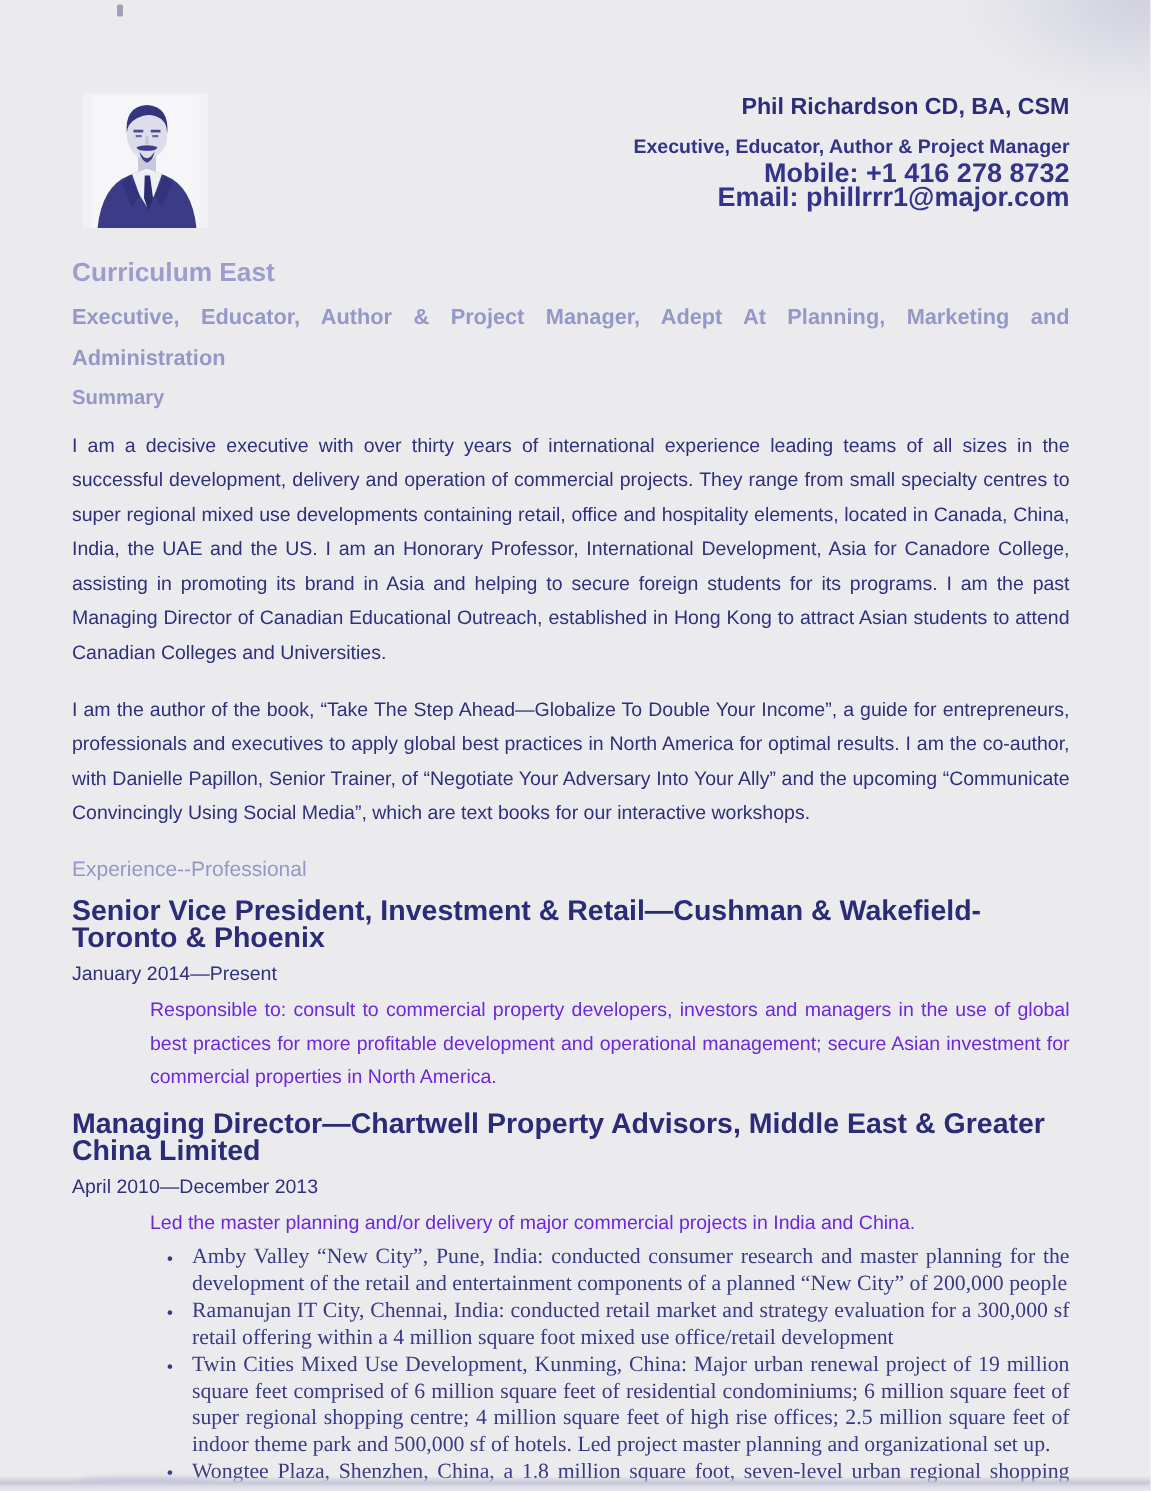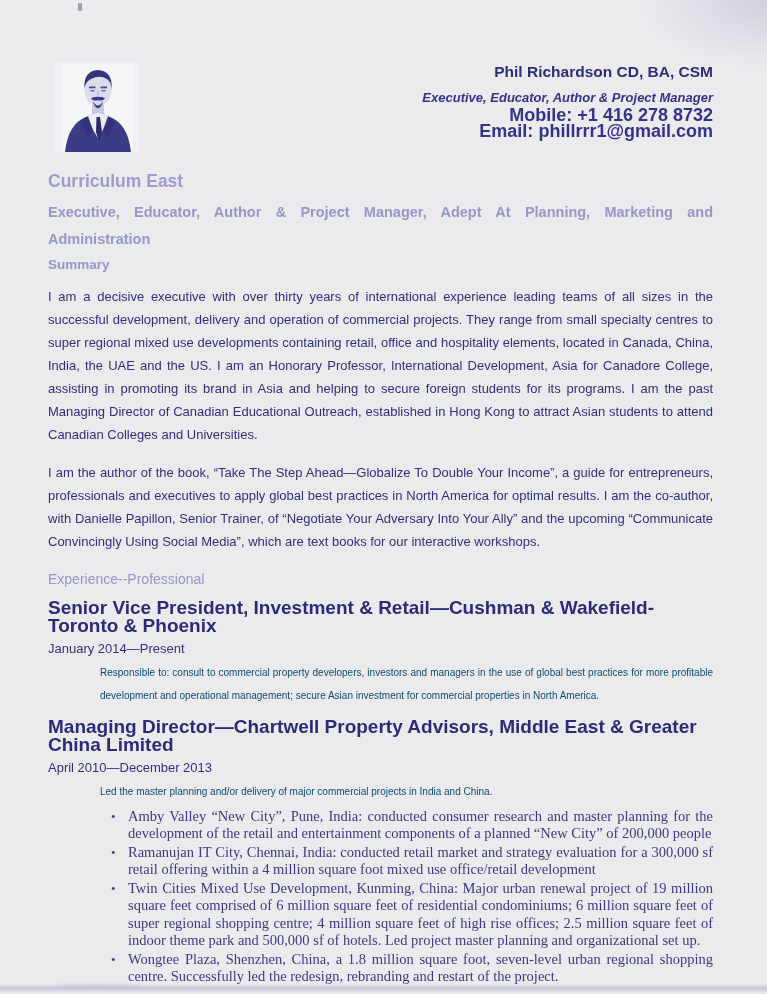--- a/index.html
+++ b/index.html
@@ -33,41 +33,41 @@
     position: absolute; left: 52px; bottom: 4px; width: 90px; height: 5px;
     background: #b9b9cc; border-radius: 50%; filter: blur(2px); opacity: .8;
   }
 
   
   .header { display: flex; align-items: flex-start; padding-top: 62px; }
   .photo { width: 84px; height: 90px; margin-left: 7px; flex: 0 0 auto; }
   .photo svg { display: block; }
   .header-text { flex: 1; text-align: right; padding-top: 1px; }
   .name { font-size: 15.5px; font-weight: bold; color: #2c2c78; margin-bottom: 9px; }
-  .tagline { font-size: 13px; font-weight: bold; color: #33338a; margin-bottom: 2px; font-style: italic; }
+  .tagline { font-size: 13px; font-weight: bold; color: #33338a; margin-bottom: 2px; }
   .contact-line { font-size: 18px; font-weight: bold; color: #33338a; line-height: 16px; }
 
   
   .titles { margin-top: 19px; }
   .cv-title { font-size: 17.5px; font-weight: bold; color: #9c9dce; margin: 0 0 7px 0; }
   .cv-subtitle { font-size: 14.5px; font-weight: bold; color: #9597c7; line-height: 27px;
                  text-align: justify; margin: 0 0 4px 0; }
   .summary-heading { font-size: 13.5px; font-weight: bold; color: #9597c7; margin: 0 0 13px 0; }
 
   
   .para { font-size: 13px; line-height: 23px; text-align: justify; color: #2f2f7c;
           margin: 0 0 15px 0; }
 
   .exp-heading { font-size: 14px; font-weight: normal; color: #9597c7; margin: 18px 0 12px 0; }
 
   
   .job { margin-bottom: 11px; }
   .job-title { font-size: 19px; font-weight: bold; color: #2b2b78; margin: 0; line-height: 18px; }
   .job-dates { font-size: 13px; color: #30307d; line-height: 18px; margin-top: 5px; }
-  .job-desc { font-size: 10px; color: #0c4a6e; line-height: 22.5px; text-align: justify;
+  .job-desc { font-size: 13px; color: #6d28d9; line-height: 22.5px; text-align: justify;
               margin: 4px 0 0 52px; }
 
   ul.bullets { list-style: none; margin: 4px 0 0 0; padding: 0; }
   ul.bullets li { position: relative; text-align: justify; }
   ul.bullets li::before { content: "\2022"; position: absolute; }
 
   ul.bullets-serif { padding-left: 80px; }
   ul.bullets-serif li { font-family: "Liberation Serif", "DejaVu Serif", serif;
                         font-size: 14.5px; line-height: 17.5px; color: #3a3a84; margin-bottom: 1px; }
   ul.bullets-serif li::before { left: -17px; font-size: 13px; }
@@ -108,21 +108,21 @@
           <rect x="42" y="29" width="2" height="5" fill="#c2c2da"></rect>
 
           <path d="M36 36 Q43 33.5 50 36 Q49 39 43 38.5 Q37 39 36 36 Z" fill="#3e3e88"></path>
           <path d="M38 39 Q43 48 48 39 Q47 45 43 46.5 Q39 45 38 39 Z" fill="#3e3e88"></path>
         </svg>
       </div>
       <div class="header-text">
         <div class="name">Phil Richardson CD, BA, CSM</div>
         <div class="tagline">Executive, Educator, Author &amp; Project Manager</div>
         <div class="contact-line"><span>Mobile:</span> <span>+1 416 278 8732</span></div>
-        <div class="contact-line"><span>Email:</span> <span>phillrrr1@gmail.com</span></div>
+        <div class="contact-line"><span>Email:</span> <span>phillrrr1@major.com</span></div>
       </div>
     </header>
 
     <section class="titles">
       <h1 class="cv-title">Curriculum East</h1>
       <h2 class="cv-subtitle">Executive, Educator, Author &amp; Project Manager, Adept At Planning, Marketing and Administration</h2>
       <h3 class="summary-heading">Summary</h3>
     </section>
 
     <section>

